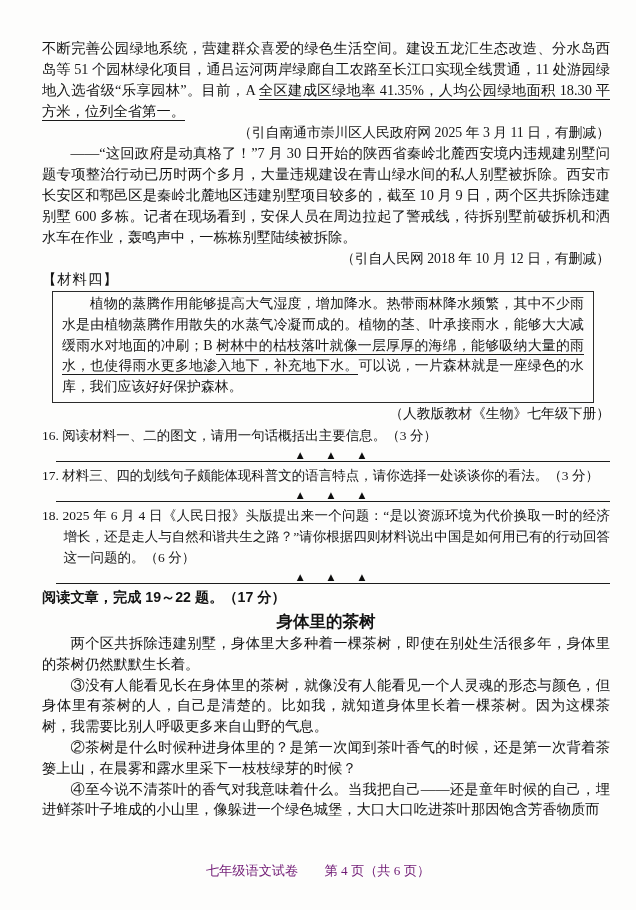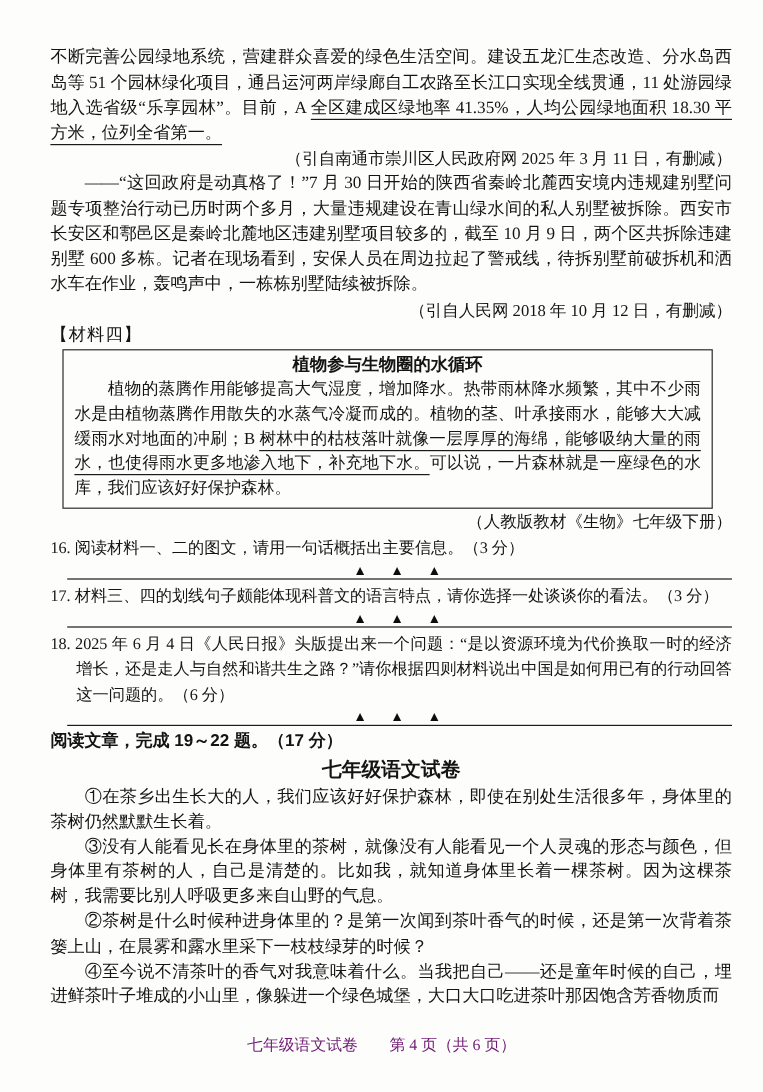--- a/index.html
+++ b/index.html
@@ -42,39 +42,38 @@
 
   <p class="source">（引自南通市崇川区人民政府网 2025 年 3 月 11 日，有删减）</p>
 
   <p class="body-text indent">——“这回政府是动真格了！”7 月 30 日开始的陕西省秦岭北麓西安境内违规建别墅问题专项整治行动已历时两个多月，大量违规建设在青山绿水间的私人别墅被拆除。西安市长安区和鄠邑区是秦岭北麓地区违建别墅项目较多的，截至 10 月 9 日，两个区共拆除违建别墅 600 多栋。记者在现场看到，安保人员在周边拉起了警戒线，待拆别墅前破拆机和洒水车在作业，轰鸣声中，一栋栋别墅陆续被拆除。</p>
 
   <p class="source">（引自人民网 2018 年 10 月 12 日，有删减）</p>
 
   <p class="m4-label">【材料四】</p>
 
   <div class="m4box">
-    <p class="box-title">植物参与生物圈的水循环</p>
     <p class="box-body"><span>植物的蒸腾作用能够提高大气湿度，增加降水。热带雨林降水频繁，其中不少雨水是由植物蒸腾作用散失的水蒸气冷凝而成的。植物的茎、叶承接雨水，能够大大减缓雨水对地面的冲刷；B </span><span class="u">树林中的枯枝落叶就像一层厚厚的海绵，能够吸纳大量的雨水，也使得雨水更多地渗入地下，补充地下水。</span><span>可以说，一片森林就是一座绿色的水库，我们应该好好保护森林。</span></p>
   </div>
 
   <p class="source">（人教版教材《生物》七年级下册）</p>
 
   <p class="question">16. 阅读材料一、二的图文，请用一句话概括出主要信息。（3 分）</p>
   <div class="answer-row"><span class="marks">▲　▲　▲</span></div>
 
   <p class="question">17. 材料三、四的划线句子颇能体现科普文的语言特点，请你选择一处谈谈你的看法。（3 分）</p>
   <div class="answer-row"><span class="marks">▲　▲　▲</span></div>
 
   <p class="question">18. 2025 年 6 月 4 日《人民日报》头版提出来一个问题：“是以资源环境为代价换取一时的经济增长，还是走人与自然和谐共生之路？”请你根据四则材料说出中国是如何用已有的行动回答这一问题的。（6 分）</p>
   <div class="answer-row"><span class="marks">▲　▲　▲</span></div>
 
   <p class="section-header">阅读文章，完成 19～22 题。（17 分）</p>
 
-  <p class="essay-title">七年级语文试卷</p>
+  <p class="essay-title">身体里的茶树</p>
 
-  <p class="essay-para">①在茶乡出生长大的人，我们应该好好保护森林，即使在别处生活很多年，身体里的茶树仍然默默生长着。</p>
+  <p class="essay-para">两个区共拆除违建别墅，身体里大多种着一棵茶树，即使在别处生活很多年，身体里的茶树仍然默默生长着。</p>
   <p class="essay-para">③没有人能看见长在身体里的茶树，就像没有人能看见一个人灵魂的形态与颜色，但身体里有茶树的人，自己是清楚的。比如我，就知道身体里长着一棵茶树。因为这棵茶树，我需要比别人呼吸更多来自山野的气息。</p>
   <p class="essay-para">②茶树是什么时候种进身体里的？是第一次闻到茶叶香气的时候，还是第一次背着茶篓上山，在晨雾和露水里采下一枝枝绿芽的时候？</p>
   <p class="essay-para">④至今说不清茶叶的香气对我意味着什么。当我把自己——还是童年时候的自己，埋进鲜茶叶子堆成的小山里，像躲进一个绿色城堡，大口大口吃进茶叶那因饱含芳香物质而</p>
 
   <div class="footer">七年级语文试卷　　第 4 页（共 6 页）</div>
 
 </div>
 
 </body></html>

